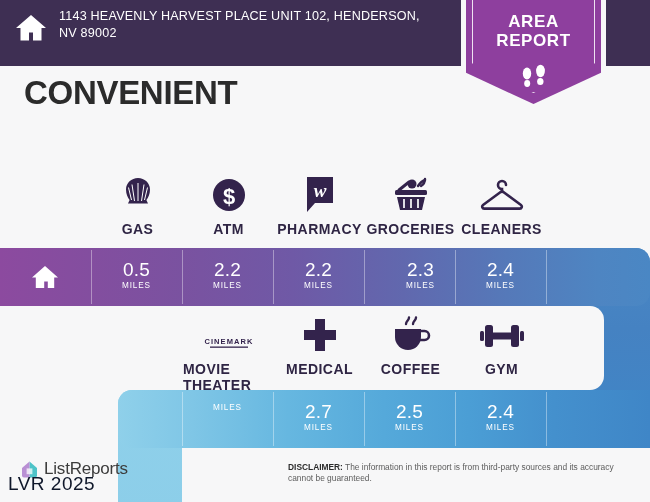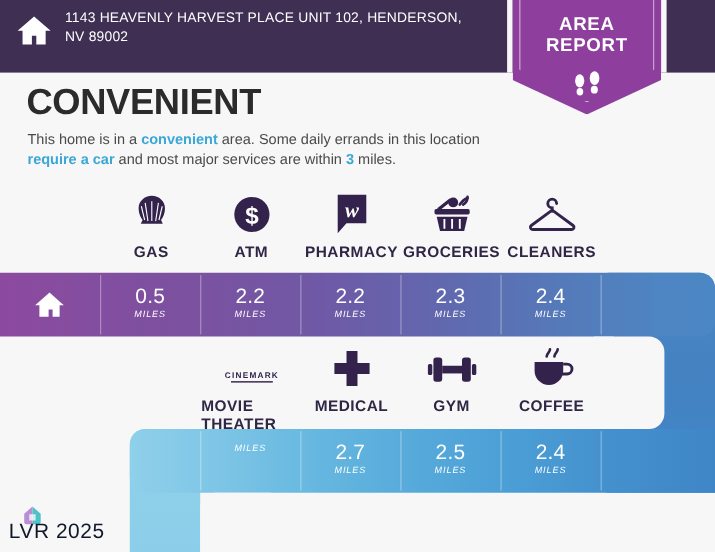--- a/index.html
+++ b/index.html
@@ -69,21 +69,21 @@
   #icons-row1{left:92px;top:172px;}
   #icons-row2{left:183px;top:312px;}
 
   
   .ribbon{position:absolute;left:0;top:248px;width:546px;height:270px;}
   .seg-label{
     position:absolute;text-align:center;width:91px;color:#fff;
     pointer-events:none;
   }
   .seg-num{font-size:19px;line-height:20px;font-weight:400;letter-spacing:.2px;}
-  .seg-mi{font-size:8.2px;letter-spacing:.85px;margin-top:1px;font-style:italic;}
+  .seg-mi{font-size:8.2px;letter-spacing:.85px;margin-top:1px;}
   .divider{position:absolute;width:1.2px;background:rgba(255,255,255,.38);}
   .home-badge{position:absolute;width:28px;height:28px;}
 
   .bar1{
     position:absolute;left:0;top:0;width:650px;height:58px;
     background:linear-gradient(90deg,#8c4a9f 0%,#834e9f 14%,#7a52a0 28%,#6f59a6 45%,#6168ae 62%,#5579b9 78%,#4e85c2 92%,#4a87c4 100%);
     border-radius:0 14px 14px 0;
   }
   .bar2{
     position:absolute;left:118px;top:142px;width:532px;height:58px;
@@ -148,23 +148,20 @@
     </div>
     <svg class="feet" viewBox="0 0 34 26">
       <ellipse cx="10" cy="9.5" rx="4.2" ry="6" fill="#fff"></ellipse>
       <ellipse cx="10.2" cy="19.5" rx="3" ry="3.4" fill="#fff"></ellipse>
       <ellipse cx="23.5" cy="7" rx="4.4" ry="6.2" fill="#fff"></ellipse>
       <ellipse cx="23.3" cy="17.5" rx="3.2" ry="3.6" fill="#fff"></ellipse>
     </svg>
   </div>
 
   <div class="title">CONVENIENT</div>
-  <div class="blurb">
-    <span>This home is in a </span><span class="hl">convenient</span><span> area. Some daily errands in this location </span><span class="hl">require a car</span><span> and most major services are within </span><span class="hl">3</span><span> miles.</span>
-  </div>
 
   <div class="icon-row" id="icons-row1">
     <div class="icon-cell">
       <div class="icon-box">
         <svg width="40" height="40" viewBox="0 0 40 40">
           <path fill="#33234c" d="M20 4c-6.6 0-12 5-12 11.4 0 4.6 1.7 8.1 3.6 10.6l-1.6 3.4h20l-1.6-3.4c1.9-2.5 3.6-6 3.6-10.6C32 9 26.6 4 20 4z"></path>
           <g stroke="#ffffff" stroke-width="1" fill="none">
             <path d="M20 27V9"></path>
               <path d="M16.5 27 14 10.5"></path>
               <path d="M13.5 26 10.5 13.5"></path>
@@ -235,40 +232,40 @@
     <div class="icon-cell">
       <div class="icon-box">
         <svg width="38" height="38" viewBox="0 0 38 38">
           <path fill="#33234c" d="M14 3h10v11h11v10H24v11H14V24H3V14h11z"></path>
         </svg>
       </div>
       <div class="icon-lbl">MEDICAL</div>
     </div>
     <div class="icon-cell">
       <div class="icon-box">
+        <svg width="44" height="40" viewBox="0 0 44 40">
+          <path d="M17 10c0-3 3-3.5 3-6.5" stroke="#33234c" stroke-width="2.4" fill="none" stroke-linecap="round"></path>
+          <path d="M24 10c0-3 3-3.5 3-6.5" stroke="#33234c" stroke-width="2.4" fill="none" stroke-linecap="round"></path>
+          <path fill="#33234c" d="M6 15h26v8a13 13 0 0 1-26 0z"></path>
+          <path d="M32 17h3.5a4.5 4.5 0 0 1 0 9H31" stroke="#33234c" stroke-width="2.6" fill="none"></path>
+        </svg>
+      </div>
+      <div class="icon-lbl">COFFEE</div>
+    </div>
+    <div class="icon-cell">
+      <div class="icon-box">
         <svg width="48" height="36" viewBox="0 0 48 36">
           <rect x="2" y="13" width="4" height="10" rx="1.5" fill="#33234c"></rect>
           <rect x="7" y="7" width="8" height="22" rx="2.5" fill="#33234c"></rect>
           <rect x="15" y="14.5" width="18" height="7" fill="#33234c"></rect>
           <rect x="33" y="7" width="8" height="22" rx="2.5" fill="#33234c"></rect>
           <rect x="42" y="13" width="4" height="10" rx="1.5" fill="#33234c"></rect>
         </svg>
       </div>
       <div class="icon-lbl">GYM</div>
-    </div>
-    <div class="icon-cell">
-      <div class="icon-box">
-        <svg width="44" height="40" viewBox="0 0 44 40">
-          <path d="M17 10c0-3 3-3.5 3-6.5" stroke="#33234c" stroke-width="2.4" fill="none" stroke-linecap="round"></path>
-          <path d="M24 10c0-3 3-3.5 3-6.5" stroke="#33234c" stroke-width="2.4" fill="none" stroke-linecap="round"></path>
-          <path fill="#33234c" d="M6 15h26v8a13 13 0 0 1-26 0z"></path>
-          <path d="M32 17h3.5a4.5 4.5 0 0 1 0 9H31" stroke="#33234c" stroke-width="2.6" fill="none"></path>
-        </svg>
-      </div>
-      <div class="icon-lbl">COFFEE</div>
     </div>
   </div>
 
   <div class="ribbon">
     <div class="connector"></div>
     <div class="bar1"></div>
     <div class="notch"></div>
     <div class="notch-sq"></div>
     <div class="tail"></div>
     <div class="bar2"></div>
@@ -290,21 +287,21 @@
       <div class="seg-mi">MILES</div>
     </div>
     <div class="seg-label" style="left:182px;top:12px;">
       <div class="seg-num">2.2</div>
       <div class="seg-mi">MILES</div>
     </div>
     <div class="seg-label" style="left:273px;top:12px;">
       <div class="seg-num">2.2</div>
       <div class="seg-mi">MILES</div>
     </div>
-    <div class="seg-label" style="left:364px;top:12px;">
+    <div class="seg-label" style="left:364px;top:12px;padding-left:11px;">
       <div class="seg-num">2.3</div>
       <div class="seg-mi">MILES</div>
     </div>
     <div class="seg-label" style="left:455px;top:12px;">
       <div class="seg-num">2.4</div>
       <div class="seg-mi">MILES</div>
     </div>
 
     <div class="divider" style="left:182px;top:144px;height:54px;"></div>
     <div class="divider" style="left:273px;top:144px;height:54px;"></div>
@@ -328,17 +325,21 @@
       <div class="seg-mi">MILES</div>
     </div>
   </div>
 
   <div class="footer-logo">
     <svg class="lr-mark" viewBox="0 0 19 19">
       <path fill="#4dc3c8" d="M9.5 1.5 17 8v7.5a2 2 0 0 1-2 2H9.5z"></path>
       <path fill="#b98fd4" d="M9.5 1.5 2 8v7.5a2 2 0 0 0 2 2h5.5z"></path>
       <path fill="#ffffff" d="M6.6 8.4h5.8v5.8H6.6z" opacity=".75"></path>
     </svg>
+    <span class="lr-txt">ListReports</span>
   </div>
   <div class="watermark">LVR 2025</div>
 
+  <div class="disclaimer">
+    <b>DISCLAIMER:</b><span> The information in this report is from third-party sources and its accuracy cannot be guaranteed.</span>
+  </div>
 
 </div>
 
 </body></html>

